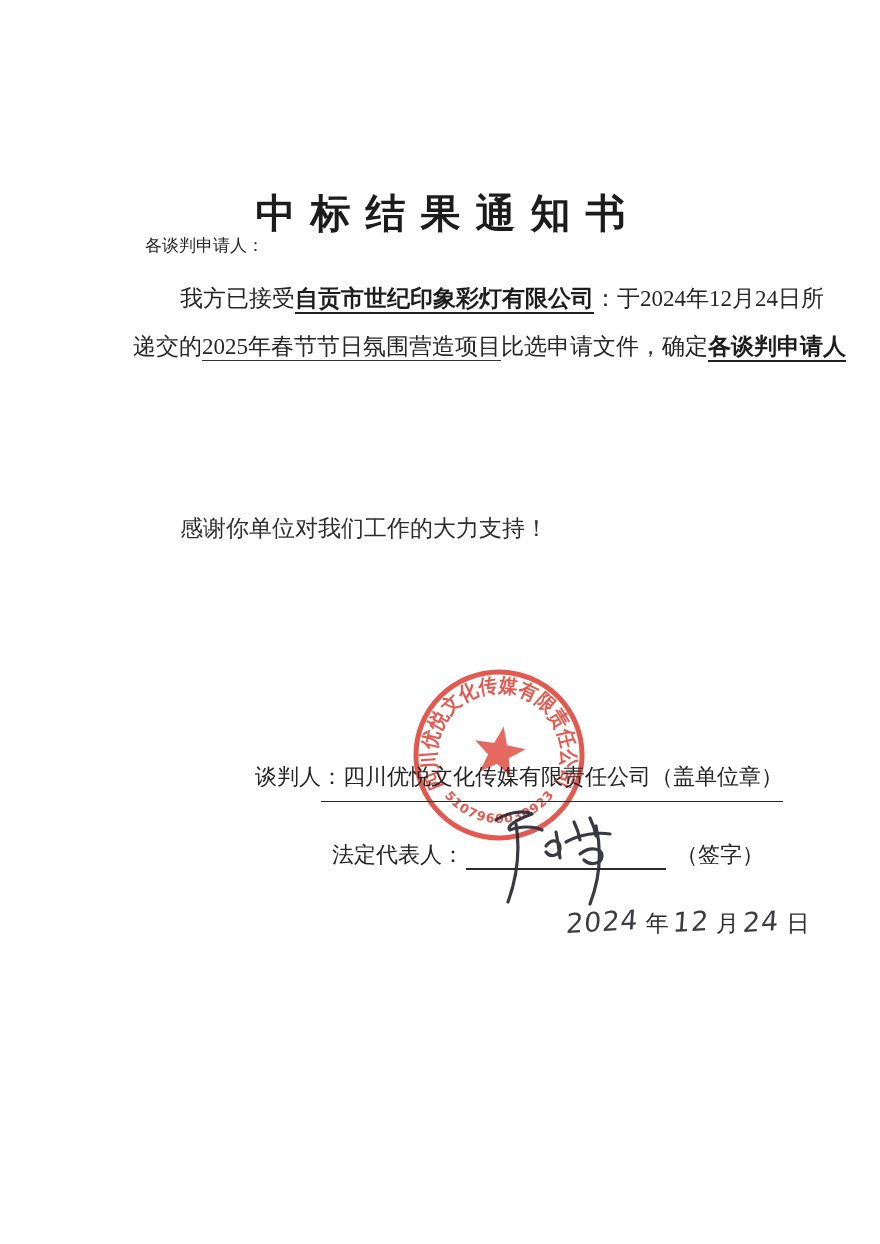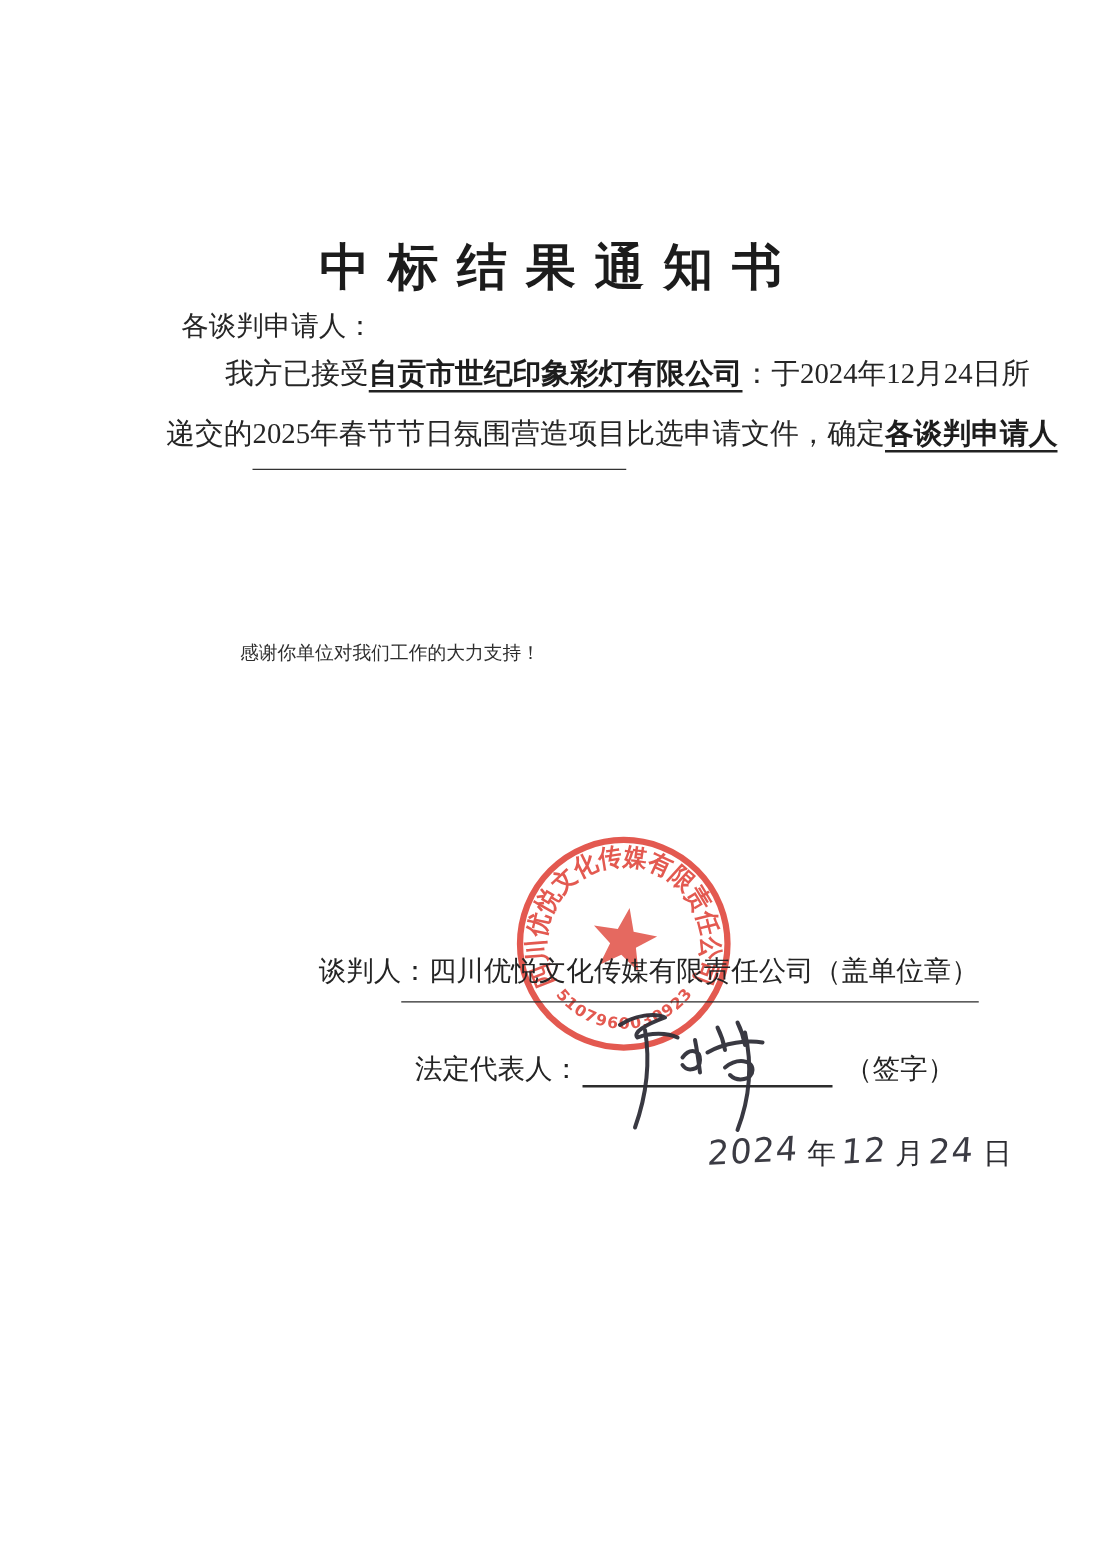--- a/index.html
+++ b/index.html
@@ -17,42 +17,42 @@
     transform:translateX(-50%);
     margin-left:8px;
     font-family:"Liberation Sans", sans-serif;
     font-size:40px;
     font-weight:700;
     letter-spacing:15px;
     white-space:nowrap;
     color:#1c1c1c;
   }
   .salutation{
-    position:absolute;left:145px;top:246px;
-    font-size:22px;white-space:nowrap;color:#262626;
+    position:absolute;left:145px;top:234px;
+    font-size:17px;white-space:nowrap;color:#262626;
   }
   .para-line{
     position:absolute;left:133px;
     font-size:23px;white-space:nowrap;color:#262626;text-align:center;
   }
   .para-line.l1{top:283px;padding-left:47px;}
   .para-line.l2{top:331px;}
   .para-line.l3{top:379px;}
   .run-bu{
     font-weight:700;color:#1d1d1d;
     border-bottom:2px solid #222;
     padding-bottom:1px;
   }
   .run-u{
     border-bottom:1.5px solid #333;
-    padding-bottom:16px;
+    padding-bottom:1px;
   }
   .thanks-line{
     position:absolute;left:180px;top:513px;
-    font-size:15px;white-space:nowrap;color:#2e2e2e;margin-left:12px;
+    font-size:23px;white-space:nowrap;color:#2e2e2e;
   }
   .negotiator-line{
     position:absolute;left:255px;top:762px;
     font-size:22px;white-space:nowrap;color:#242424;
   }
   .negotiator-line .underlined{
     border-bottom:1.8px solid #2a2a2a;
     padding-bottom:12px;
   }
   .legalrep-line{

